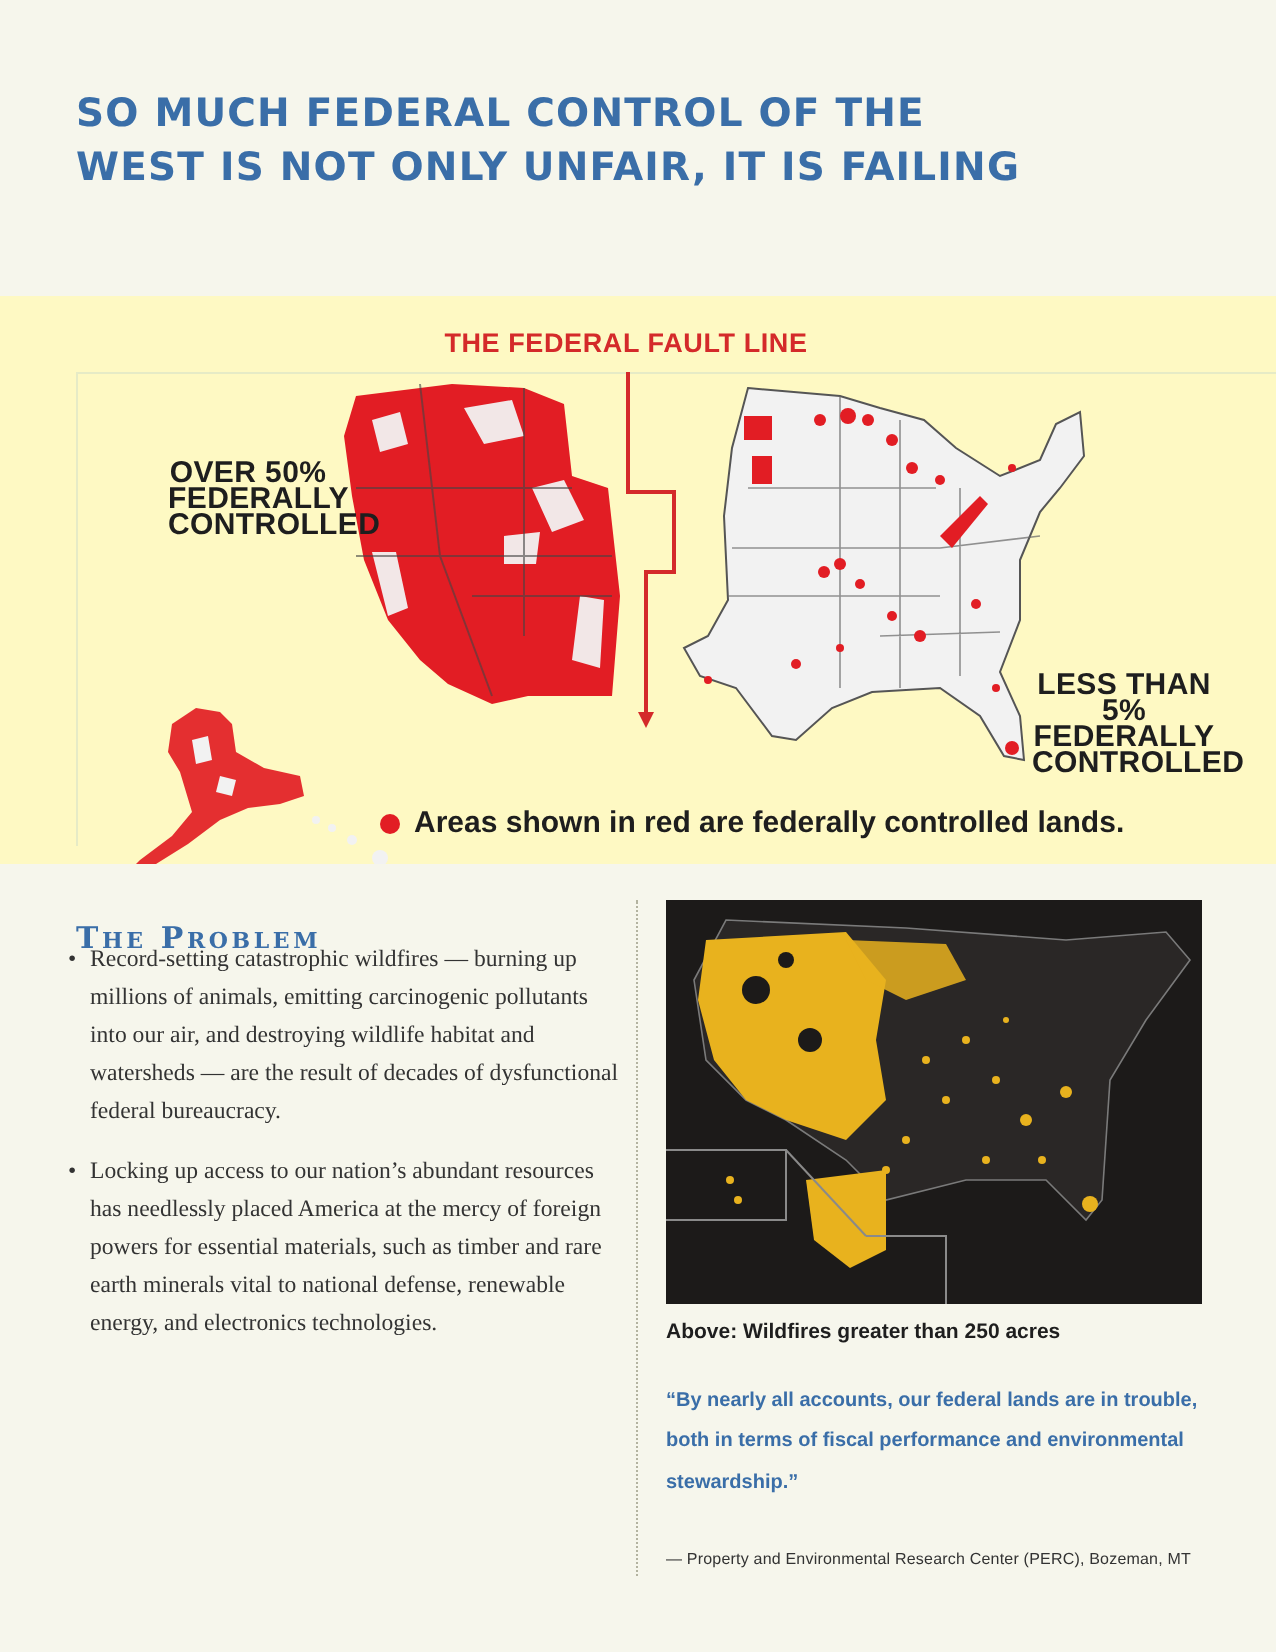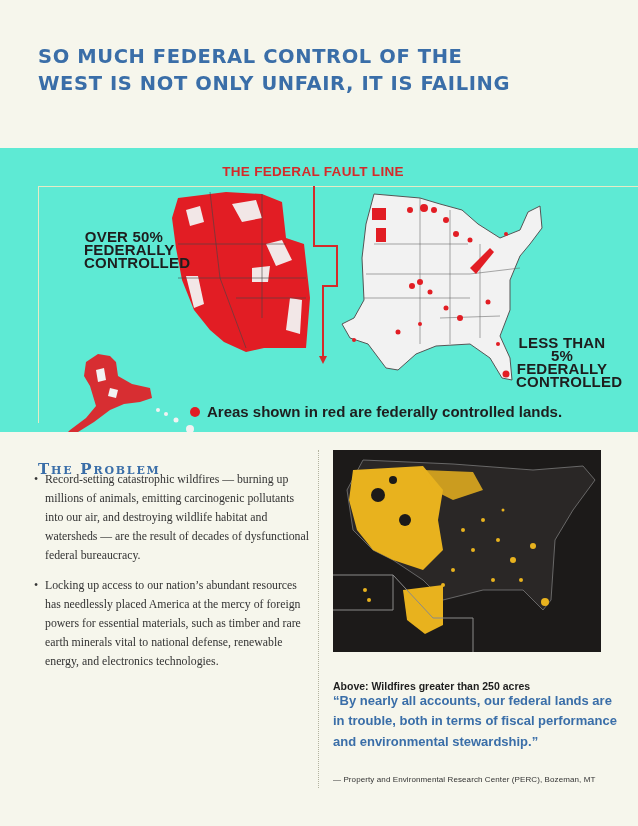--- a/index.html
+++ b/index.html
@@ -10,21 +10,21 @@
     font-family: "Liberation Sans", sans-serif;
   }
   .headline {
     position: absolute; left: 38px; top: 44px; width: 560px;
     color: #3a6ea8; font-weight: bold; font-size: 19.5px; line-height: 26.5px;
     letter-spacing: 0.6px; margin: 0;
     font-family: "DejaVu Sans", sans-serif;
   }
   .map-panel {
     position: absolute; left: 0; top: 148px; width: 638px; height: 284px;
-    background: #5eead4;
+    background: #fef9c3;
   }
   .map-inner-frame {
     position: absolute; left: 38px; top: 38px; width: 600px; height: 236px;
     border-top: 1px solid #e6ebc6; border-left: 1px solid #e6ebc6;
   }
   .fault-title {
     position: absolute; left: 0; top: 16px; width: 626px; text-align: center;
     color: #d42a2a; font-weight: bold; font-size: 13.5px; letter-spacing: 0.3px;
   }
   .map-label {
@@ -54,25 +54,25 @@
   .divider {
     position: absolute; left: 318px; top: 450px; width: 0; height: 338px;
     border-left: 1px dotted #b3b3a0;
   }
   .fire-map {
     position: absolute; left: 333px; top: 450px; width: 268px; height: 202px;
     background: #1c1a19; overflow: hidden;
   }
   .caption {
     position: absolute; left: 333px; top: 660px;
-    font-size: 10.5px; font-weight: bold; color: #1e1e1e; margin-top: 20px;
+    font-size: 10.5px; font-weight: bold; color: #1e1e1e;
   }
   .quote {
     position: absolute; left: 333px; top: 691px; width: 290px;
-    color: #3a6ea8; font-weight: bold; font-size: 13px; line-height: 20.3px; margin: 0;
+    color: #3a6ea8; font-weight: bold; font-size: 10px; line-height: 20.3px; margin: 0;
   }
   .attribution {
     position: absolute; left: 333px; top: 775px;
     font-size: 8px; color: #333; letter-spacing: 0.1px;
   }
 </style>
 </head>
 <body>
 
 <h1 class="headline">

